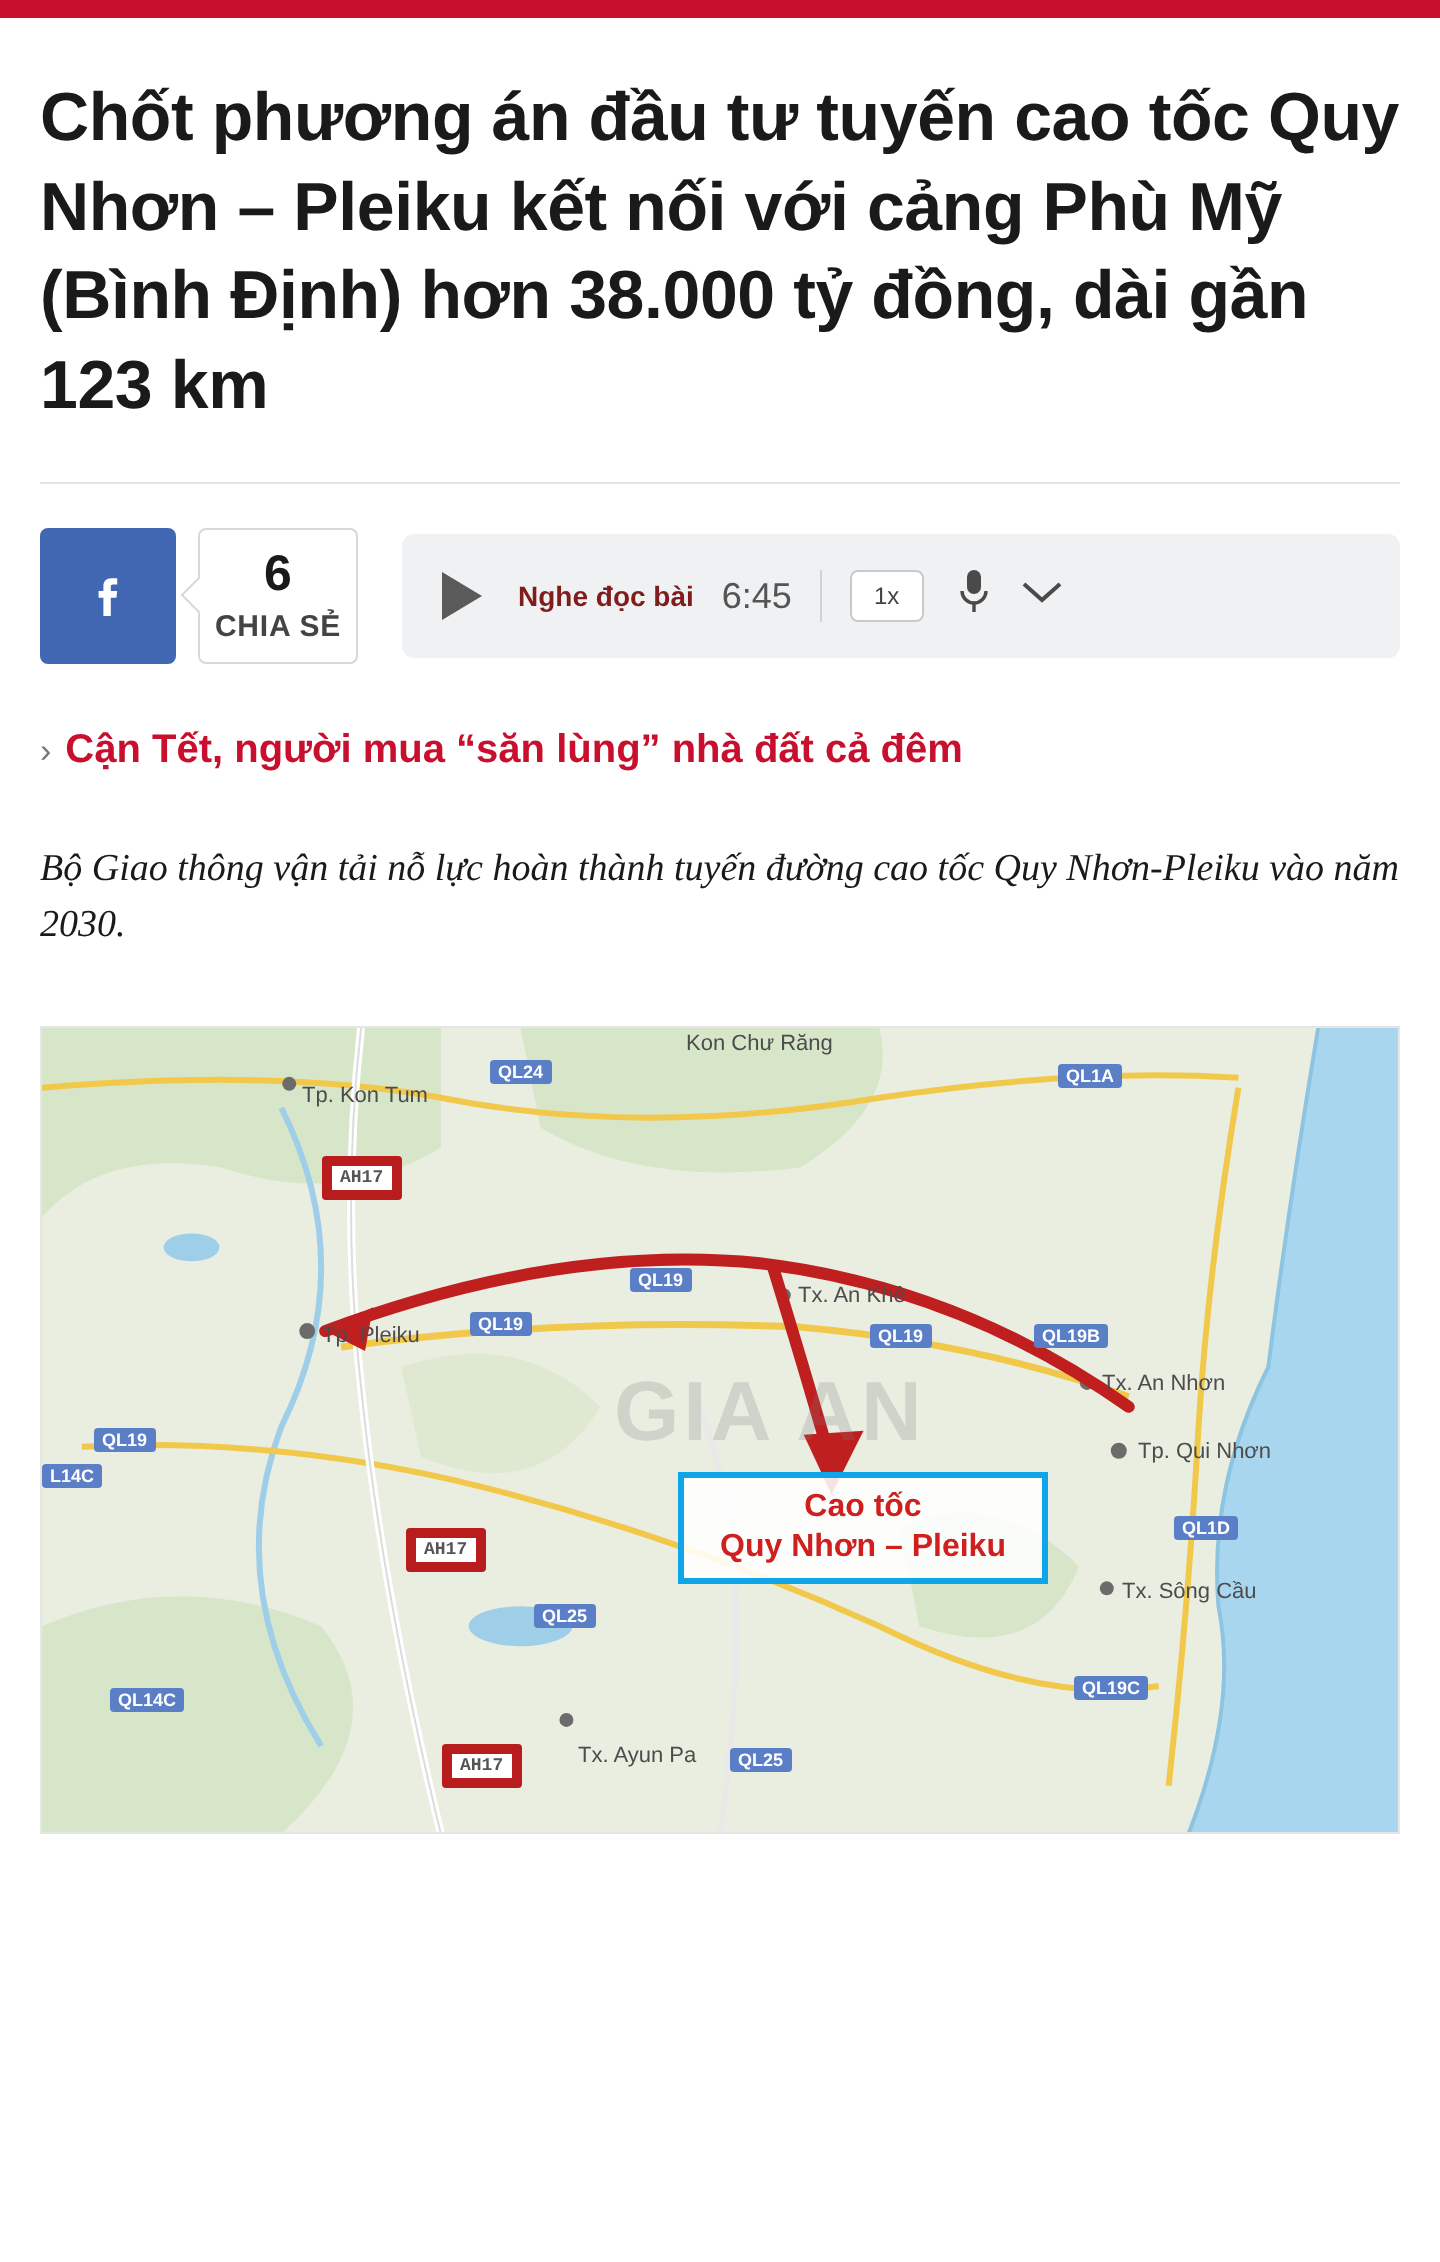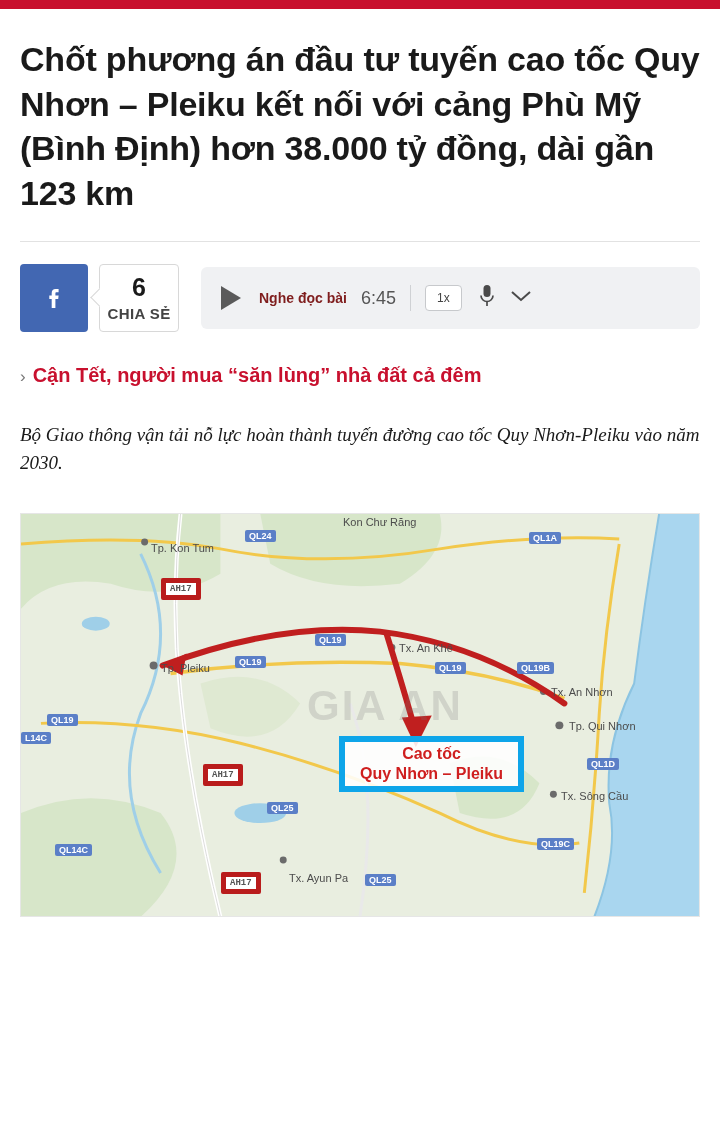--- a/index.html
+++ b/index.html
@@ -226,21 +226,21 @@
     color: #555;
     border: 5px solid #b91c1c;
     font-family: Liberation Mono, monospace;
   }
   .callout {
     position: absolute;
     left: 318px;
     top: 222px;
     width: 185px;
     height: 56px;
-    border: 6px solid #0ea5e9;
+    border: 3px solid #0ea5e9;
     background: rgba(255,255,255,0.88);
     display: flex;
     flex-direction: column;
     align-items: center;
     justify-content: center;
     color: #cf1f1f;
     font-weight: bold;
     font-size: 16px;
     line-height: 1.25;
     text-align: center;

